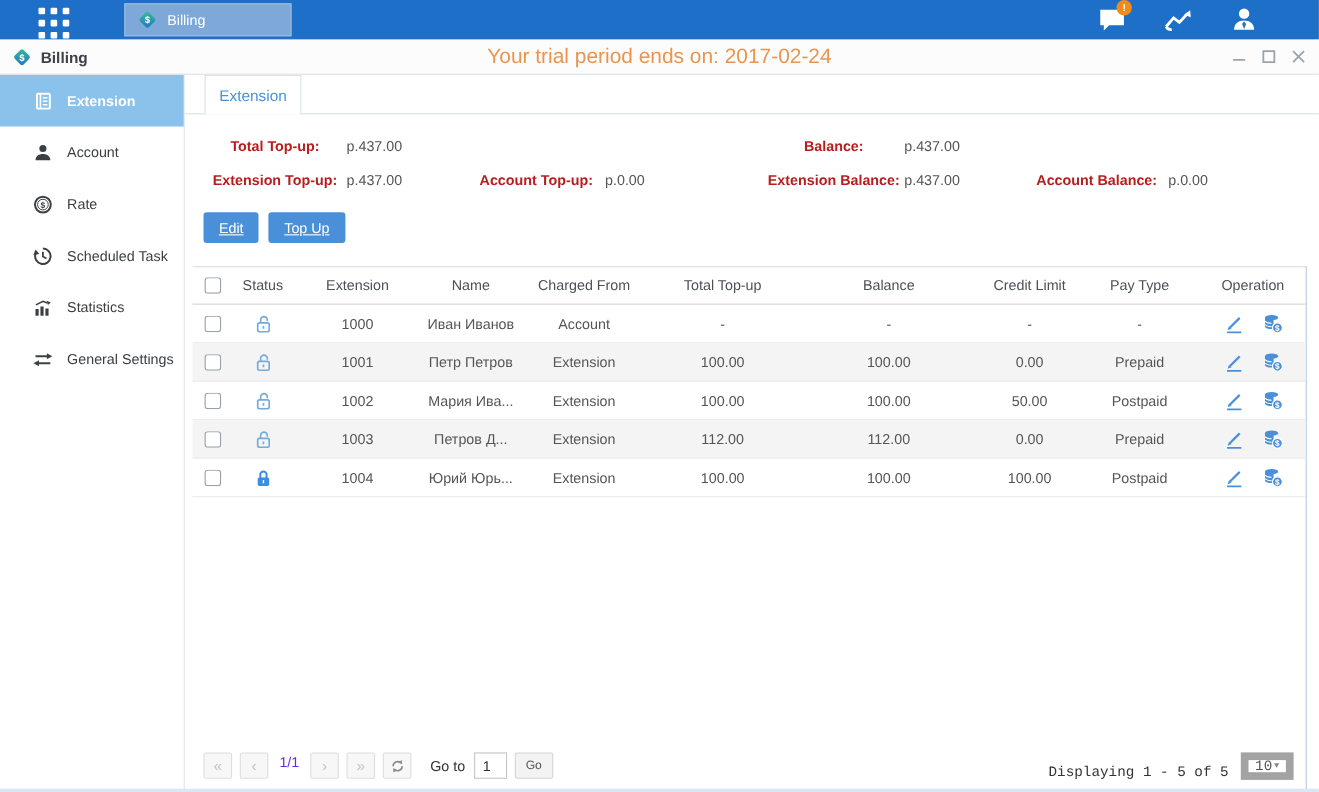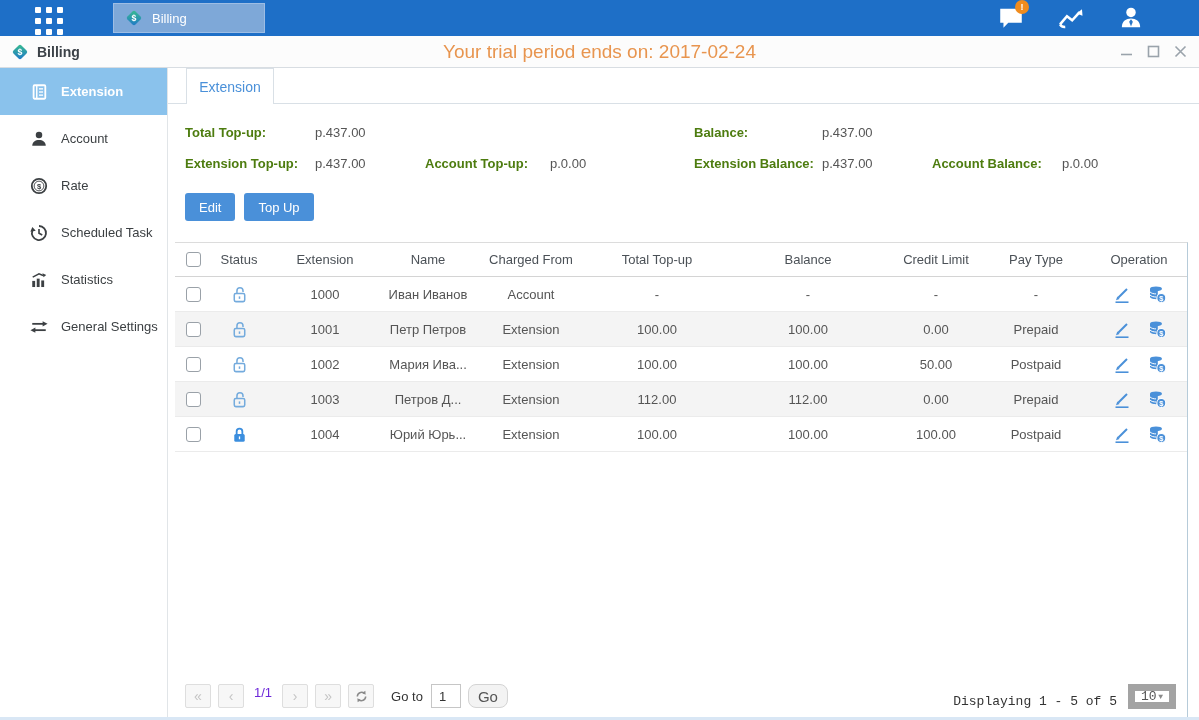--- a/index.html
+++ b/index.html
@@ -41,27 +41,27 @@
   
   .tabstrip { height:36px; border-bottom:1px solid #d9e0e6; position:relative; background:#fff; flex:none; }
   .tab-active { position:absolute; left:18px; top:0; width:88px; height:36px; background:#fff;
     border:1px solid #d9e0e6; border-bottom:none; display:flex; align-items:center; justify-content:center;
     color:var(--accent,#4a90d9); font-size:14px; z-index:2; cursor:pointer; }
   
   .summary { display:flex; margin:13px 0 0 17px; flex:none; }
   .sum-left { width:509px; flex:none; }
   .sum-right { flex:1; }
   .sum-row { height:31px; display:flex; align-items:center; color:#555; }
-  .sum-row b { color:#4d7c0f; }
+  .sum-row b { color:#b91c1c;text-align:center; }
   .w130{width:130px;flex:none;} .w110{width:110px;flex:none;} .w125{width:125px;flex:none;}
   .w128{width:128px;flex:none;} .w136{width:130px;flex:none;}
   
   .btns { margin:14px 0 0 17px; display:flex; gap:9px; flex:none; }
   .btn-blue { background:var(--accent,#4a90d9); color:#fff; border:none; height:28px; padding:0 14px;
-    font-size:13px; border-radius:3px; cursor:pointer; font-family:inherit; }
+    font-size:13px; border-radius:3px; cursor:pointer; font-family:inherit;text-decoration:underline; }
   
   .grid-wrap { margin:21px 11px 0 7px; flex:1; border-top:1px solid #dcdcdc;
     border-right:1px solid #b6cbd9; display:flex; flex-direction:column; min-height:0; }
   .thead { display:flex; height:34px; align-items:center; border-bottom:1px solid #d4d4d4;
     color:#4b5157; flex:none; }
   .trow { display:flex; height:35px; align-items:center; border-bottom:1px solid #ebebeb; color:#555; flex:none; }
   .trow.alt { background:#f4f4f4; }
   .cell { display:flex; align-items:center; justify-content:center; overflow:hidden; white-space:nowrap; }
   .c-check{width:36px;} .c-status{width:56px;} .c-ext{width:116px;} .c-name{width:90px;}
   .c-charged{width:116px;} .c-topup{width:136px;} .c-balance{width:166px;} .c-credit{width:90px;}
@@ -70,22 +70,22 @@
   .sic, .opic { display:flex; cursor:pointer; }
   
   .pag { height:30px; display:flex; align-items:center; padding-left:10px; margin-top:auto; margin-bottom:8px; flex:none; }
   .pbtn { width:26px; height:24px; border:1px solid #dedede; background:#f7f7f7; border-radius:2px;
     display:flex; align-items:center; justify-content:center; font-size:14px; color:#c4c4c4;
     margin-right:7px; cursor:pointer; }
   .pindic { color:#6d28d9; margin:0 10px 8px 3px; }
   .goto-label { color:#333; margin:0 8px 0 10px; }
   .goto-input { width:30px; height:24px; border:1px solid #c6c6c6; font-size:13px; padding:0 0 0 7px;
     font-family:inherit; color:#333; }
-  .go-btn { height:24px; border:1px solid #d4d4d4; background:#f3f3f3; border-radius:8px; color:#555;
-    font-size:15px; padding:0 9px; margin-left:7px; cursor:pointer; font-family:inherit; }
+  .go-btn { height:24px; border:1px solid #d4d4d4; background:#f3f3f3; border-radius:2px; color:#555;
+    font-size:11px; padding:0 9px; margin-left:7px; cursor:pointer; font-family:inherit; }
   .pag-right { margin-left:auto; display:flex; align-items:flex-end; gap:11px; padding-right:11px; color:#333;font-family:Liberation Mono, monospace; }
   .psize { width:48px; height:25px; border:7px solid #a3a3a3; background:#fff; display:flex; align-items:center;
     justify-content:space-between; padding:0 6px; color:#555; cursor:pointer; }
   .psize .caret { font-size:8px; color:#8a8a8a; }
   .bottom-strip { position:absolute; left:0; bottom:0; width:100%; height:3px; background:#d9e7f5; }
 </style>
 </head>
 <body>
 
 <svg width="0" height="0" style="position:absolute">

